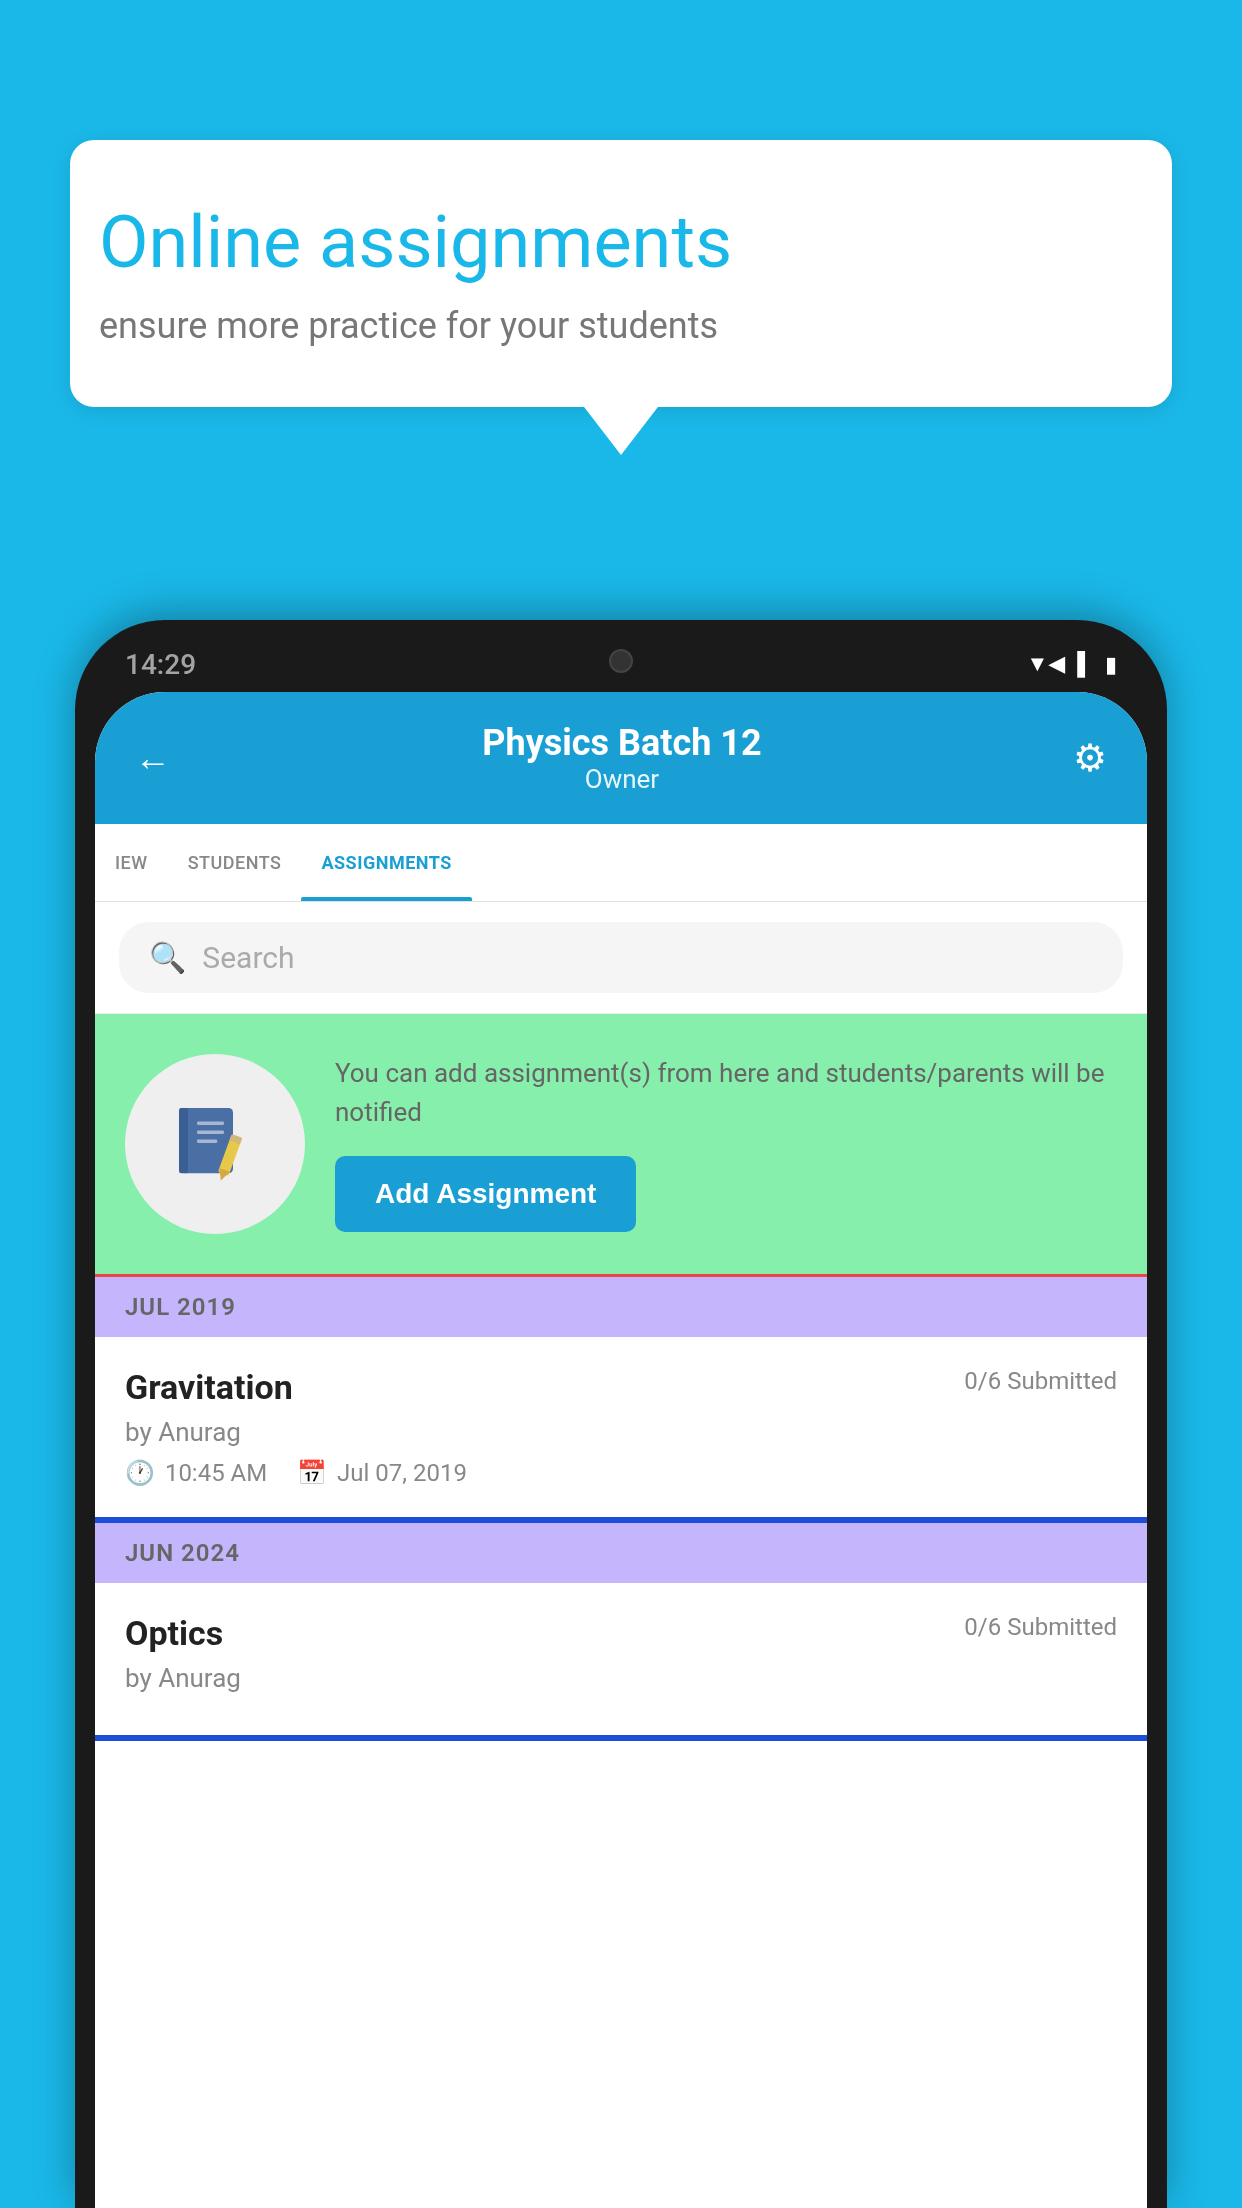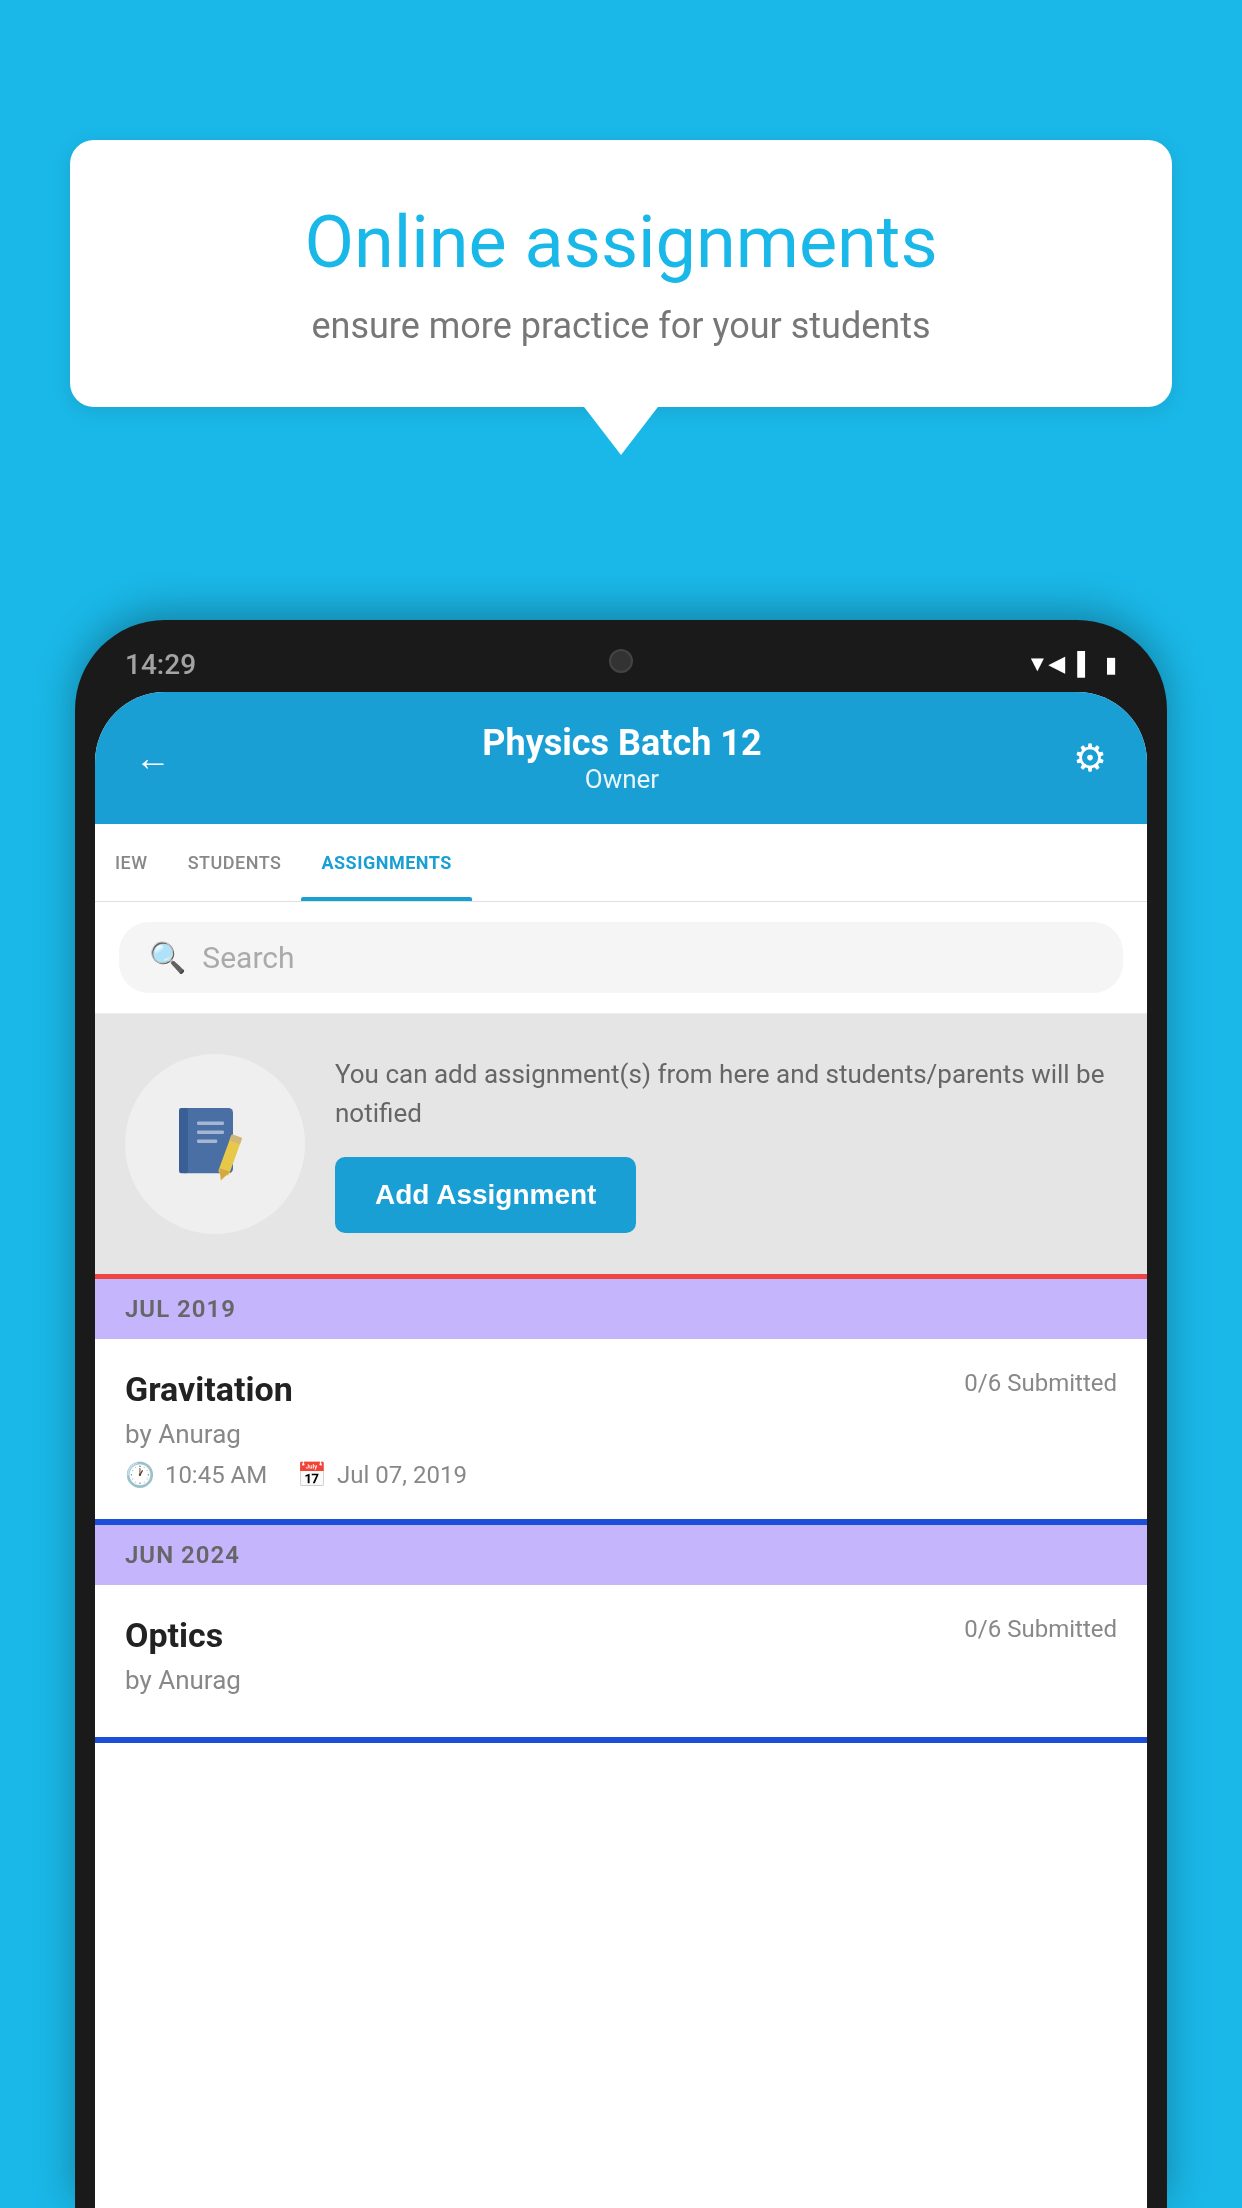--- a/index.html
+++ b/index.html
@@ -18,21 +18,20 @@
       position: absolute;
       top: 140px;
       left: 70px;
       right: 70px;
     }
 
     .speech-bubble {
       background: white;
       border-radius: 24px;
       padding: 60px 29px;
-      text-align: center;
       position: relative;
       box-shadow: 0 4px 20px rgba(0,0,0,0.1);
     }
 
     .speech-bubble::after {
       content: '';
       position: absolute;
       bottom: -48px;
       left: 50%;
       transform: translateX(-50%);
@@ -232,24 +231,24 @@
 
     .search-text {
       color: #aaa;
       font-size: 30px;
     }
 
     
     .add-assignment-section {
       padding: 40px 30px;
       display: flex;
-      align-items: center;
+      align-items: flex-start;
       gap: 30px;
-      border-bottom: 5px solid #ef4444;
-      background: #e5e5e5;
+      border-bottom: 3px solid #ef4444;
+      background: #86efac;
     }
 
     .notebook-icon-circle {
       width: 180px;
       height: 180px;
       min-width: 180px;
       background: #efefef;
       border-radius: 50%;
       display: flex;
       align-items: center;

